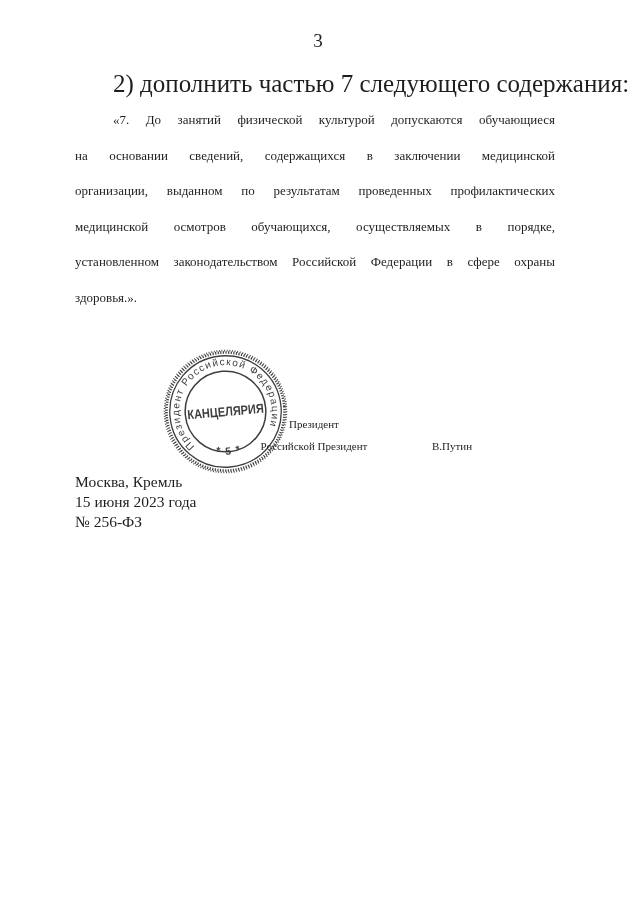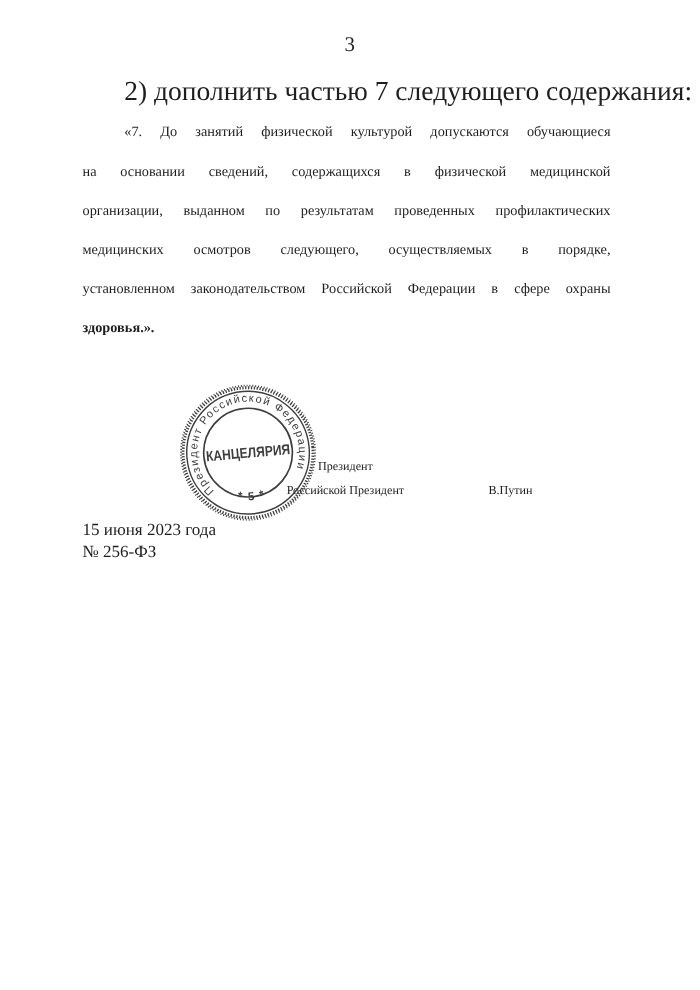--- a/index.html
+++ b/index.html
@@ -24,27 +24,27 @@
   .para2{
     position:absolute;top:102px;left:75px;width:480px;
   }
   .para2 .line{
     width:480px;box-sizing:border-box;
     font-size:13px;line-height:35.5px;height:35.5px;
     text-align:justify;text-align-last:justify;
     white-space:normal;
   }
   .para2 .line.first{padding-left:38px;}
-  .para2 .line.last{text-align:left;text-align-last:left;font-weight:bold;}
+  .para2 .line.last{text-align:left;text-align-last:left;}
   .signature{
     position:absolute;left:228px;top:413px;width:270px;
     font-size:11px;line-height:22px;
   }
   .sig-title{width:172px;text-align:center;}
-  .sig-name{position:absolute;left:216px;top:22px;white-space:nowrap;}
+  .sig-name{position:absolute;left:204px;top:22px;white-space:nowrap;}
   .footer{
     position:absolute;left:75px;top:472px;
     font-size:15.5px;line-height:19.8px;
   }
   .stamp{
     position:absolute;left:160px;top:346px;width:131px;height:131px;
     transform:rotate(-5deg);
     opacity:0.92;
   }
   .stamp svg{display:block;}
@@ -53,34 +53,35 @@
 <body>
 
 <div class="page">
 
   <div class="page-number">3</div>
 
   <div class="para1">2) дополнить частью 7 следующего содержания:</div>
 
   <div class="para2">
     <div class="line first">«7. До занятий физической культурой допускаются обучающиеся</div>
-    <div class="line">на основании сведений, содержащихся в физической медицинской</div>
+    <div class="line">на основании сведений, содержащихся в заключении медицинской</div>
     <div class="line">организации, выданном по результатам проведенных профилактических</div>
-    <div class="line">медицинских осмотров следующего, осуществляемых в порядке,</div>
+    <div class="line">медицинской осмотров обучающихся, осуществляемых в порядке,</div>
     <div class="line">установленном законодательством Российской Федерации в сфере охраны</div>
     <div class="line last">здоровья.».</div>
   </div>
 
   <div class="signature">
     <div class="sig-title">Президент</div>
     <div class="sig-title">Российской Президент</div>
     <div class="sig-name">В.Путин</div>
   </div>
 
   <div class="footer">
+    <div>Москва, Кремль</div>
     <div>15 июня 2023 года</div>
     <div>№ 256-ФЗ</div>
   </div>
 
   <div class="stamp">
     <svg width="131" height="131" viewBox="0 0 130 130" xmlns="http://www.w3.org/2000/svg">
       <g fill="none" stroke="#2e2e2e">
         <circle cx="65" cy="65" r="60.5" stroke-width="1.7" stroke-dasharray="0.9 1.7"></circle>
         <circle cx="65" cy="65" r="58.6" stroke-width="2.6" stroke-dasharray="1.2 1.4"></circle>
         <circle cx="65" cy="65" r="55.3" stroke-width="1.3"></circle>

